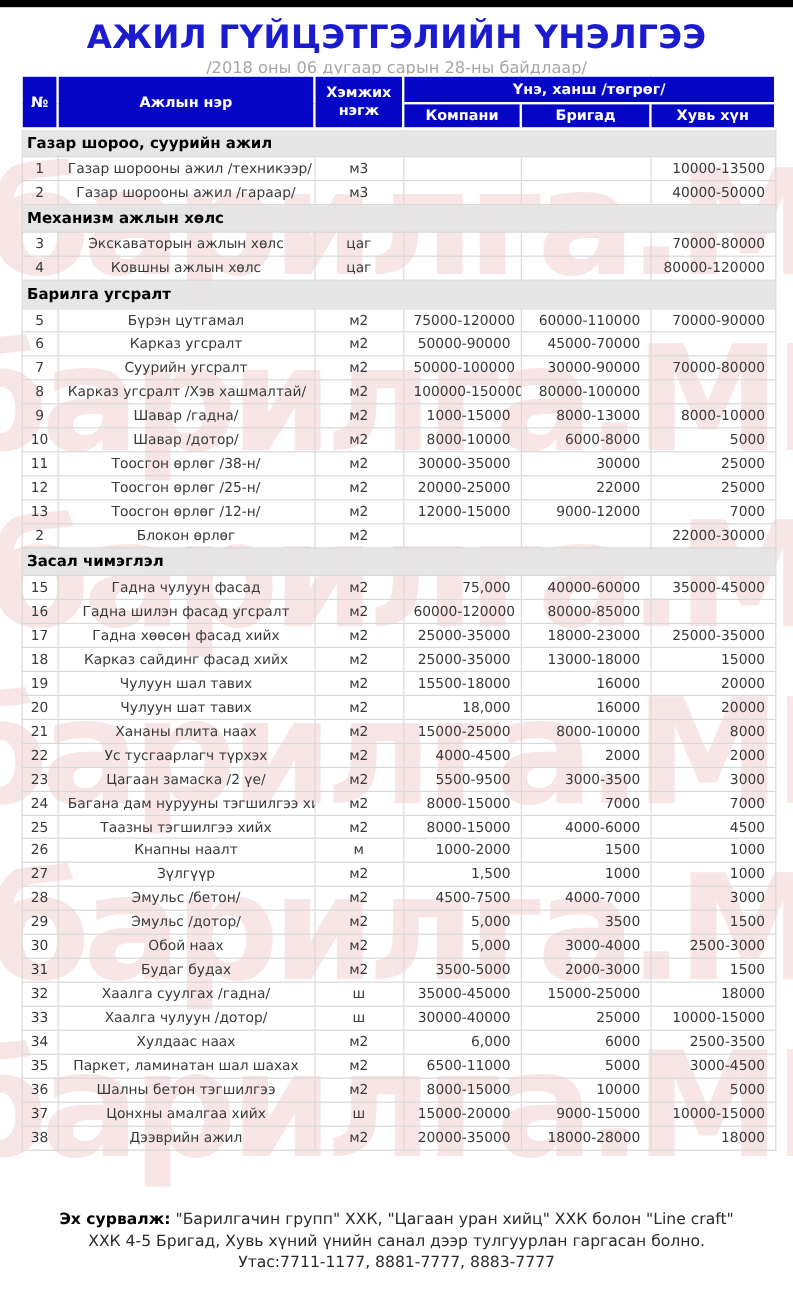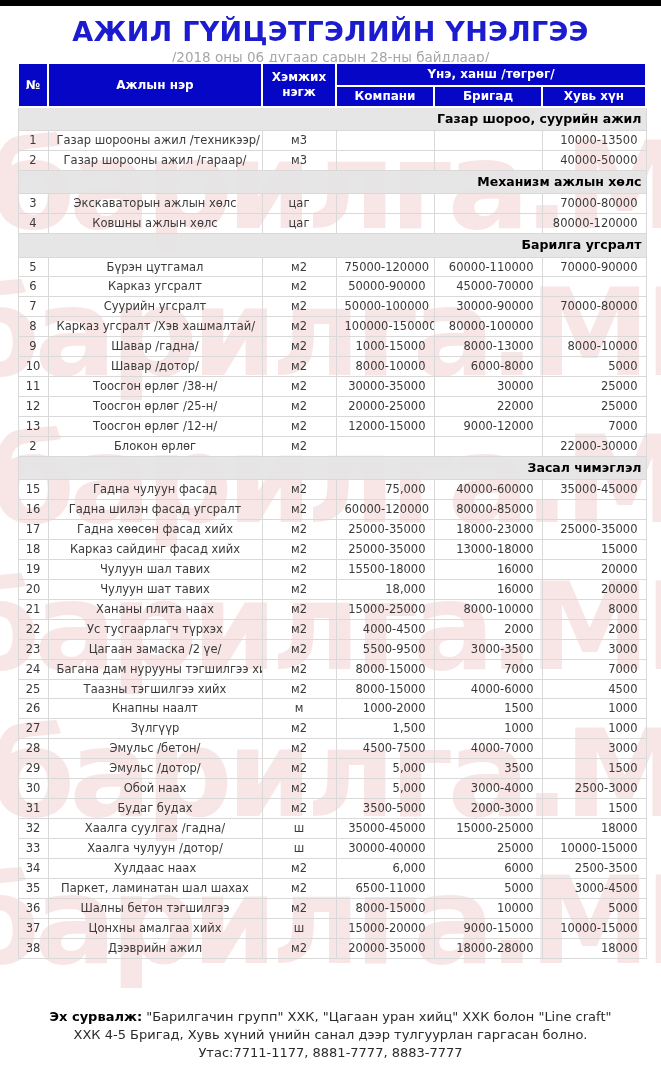--- a/index.html
+++ b/index.html
@@ -44,21 +44,21 @@
     background:var(--header-blue);color:#ffffff;font-size:12px;font-weight:bold;
     border:2px solid #ffffff;padding:3px 2px;text-align:center;line-height:1.25;
   }
   thead tr.sub th{padding:2px 0;}
   tbody td{
     font-size:11.5px;color:#3a3a3a;border:1px solid #d9d9d9;
     padding:2px 8px;height:16px;background:transparent;line-height:1.3;
     overflow:hidden;white-space:nowrap;
   }
   tbody tr.section-row td{
-    background:rgba(228,228,228,0.92);font-weight:bold;text-align:right;
+    background:rgba(228,228,228,0.92);font-weight:bold;text-align:left;
     color:#000000;font-size:12.5px;height:19px;padding:3px 4px;
   }
   td.c-no{text-align:center;padding:2px 2px;}
   td.c-name{text-align:center;margin-left:30px;}
   td.c-unit{text-align:center;}
   td.c-num{text-align:right;}
   .footer{
     position:absolute;top:1008px;left:0;width:661px;z-index:2;text-align:center;
   }
   .footer-source{

